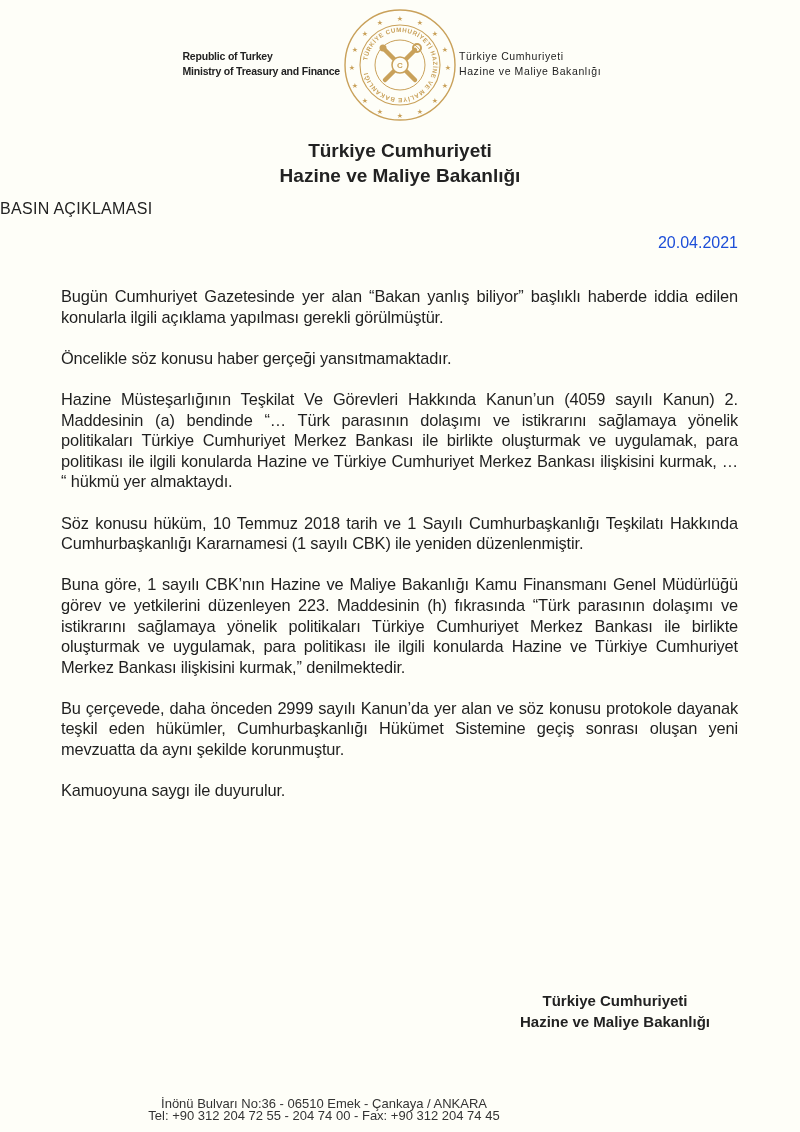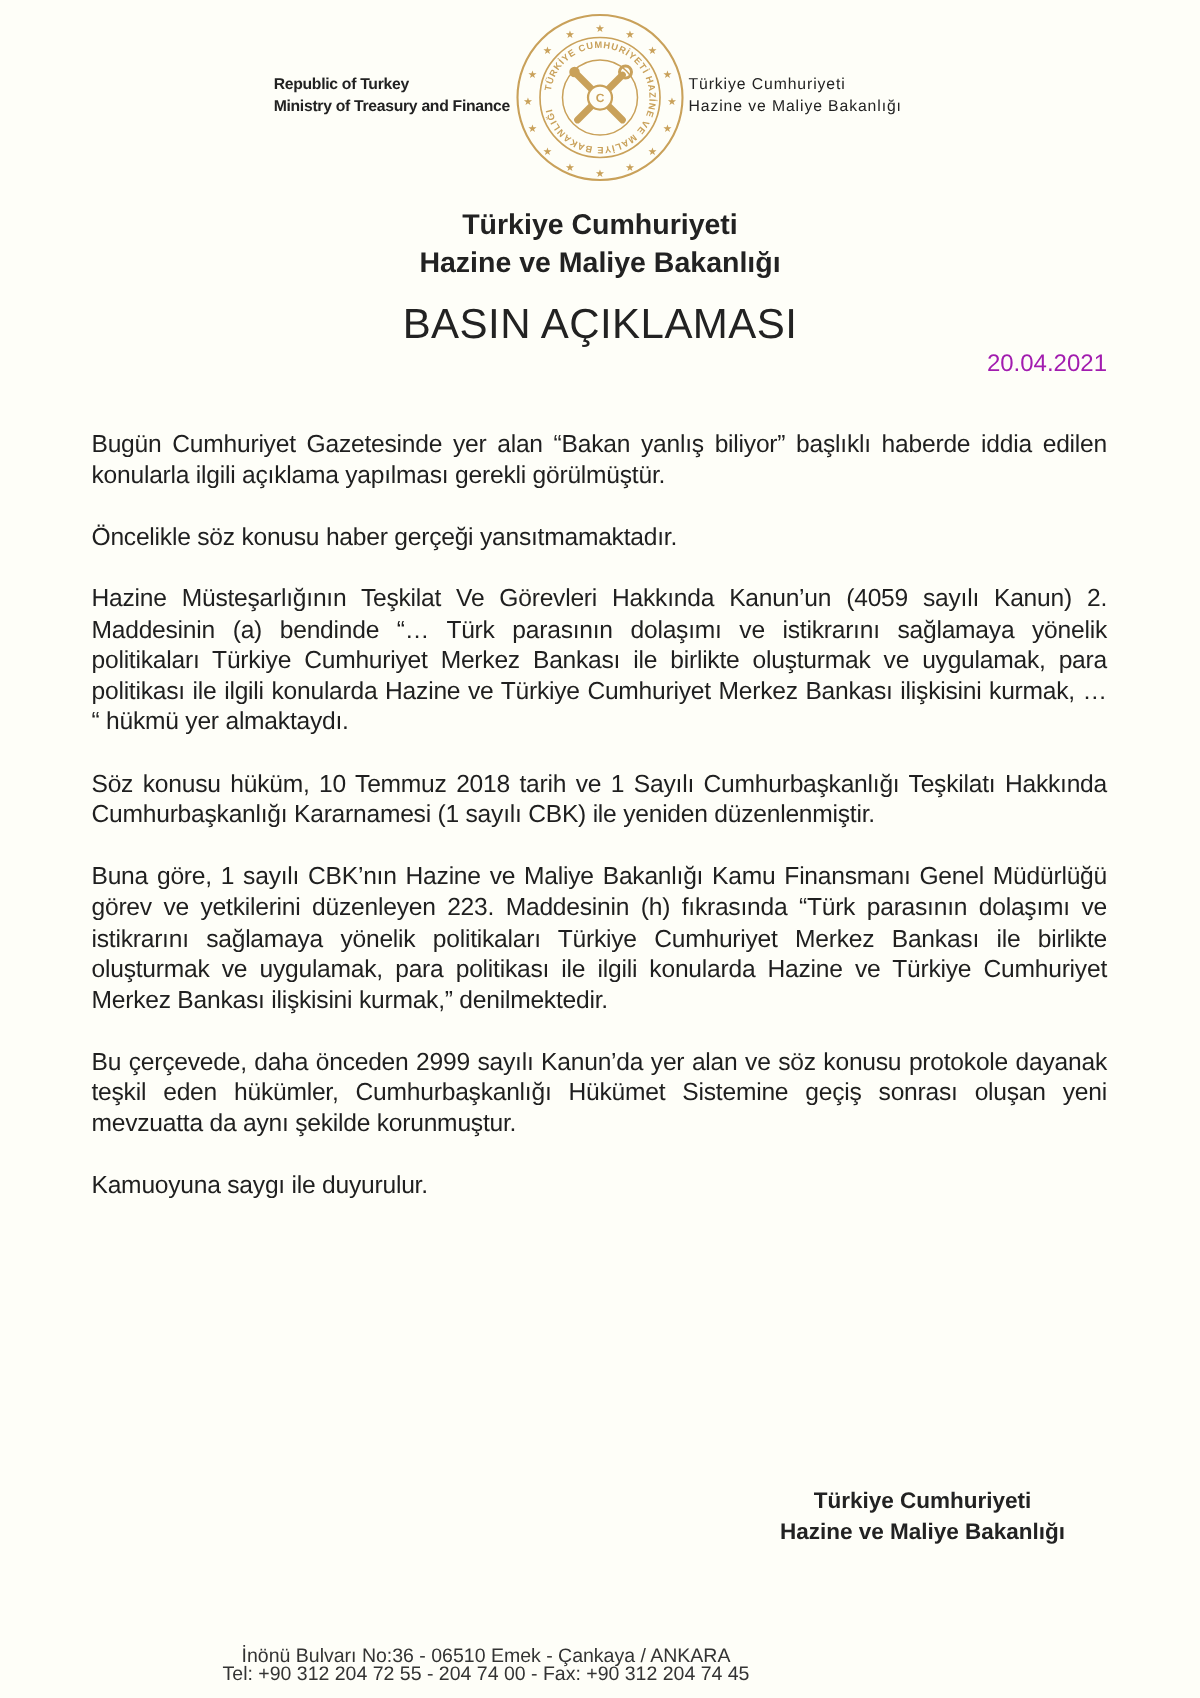--- a/index.html
+++ b/index.html
@@ -20,25 +20,25 @@
     position: absolute; left: 459px; top: 49px;
     text-align: left; font-size: 10.5px; line-height: 15px;
     color: #222; letter-spacing: 0.6px;
   }
   .emblem { position: absolute; left: 343px; top: 8px; width: 114px; height: 114px; }
   .title-block {
     position: absolute; left: 0; width: 800px; top: 138px; text-align: center;
     font-size: 19px; line-height: 25px; font-weight: bold; color: #222;
   }
   .press-title {
-    position: absolute; left: 0; width: 800px; top: 200px; text-align: center;
-    font-size: 28px; letter-spacing: 0.3px; color: #222;
+    position: absolute; left: 0; width: 800px; top: 200px; text-align: left;
+    font-size: 16px; letter-spacing: 0.3px; color: #222;
   }
   .date {
-    position: absolute; right: 62px; top: 234px; font-size: 16px; color: #a21caf;
+    position: absolute; right: 62px; top: 234px; font-size: 16px; color: #1d4ed8;
   }
   .body {
     position: absolute; left: 61px; width: 677px; top: 286px;
     font-size: 16.4px; line-height: 20.6px; text-align: justify; color: #1f1f1f;
     letter-spacing: -0.15px;
   }
   .body p { margin: 0 0 20.6px 0; }
   .sign {
     position: absolute; left: 500px; width: 230px; top: 990px; text-align: center;
     font-size: 15px; line-height: 21px; font-weight: bold; color: #222;

